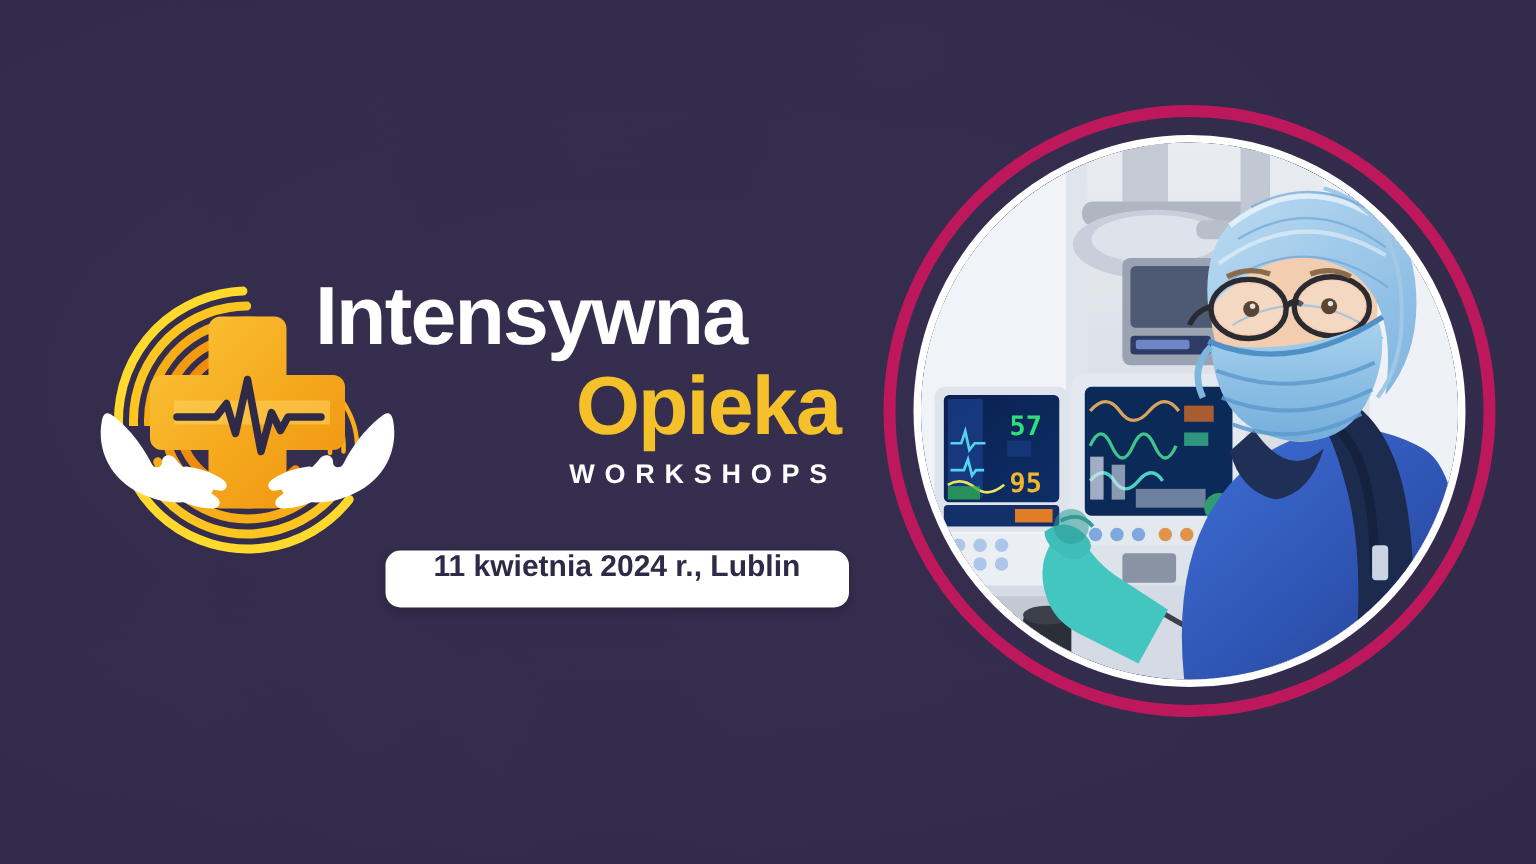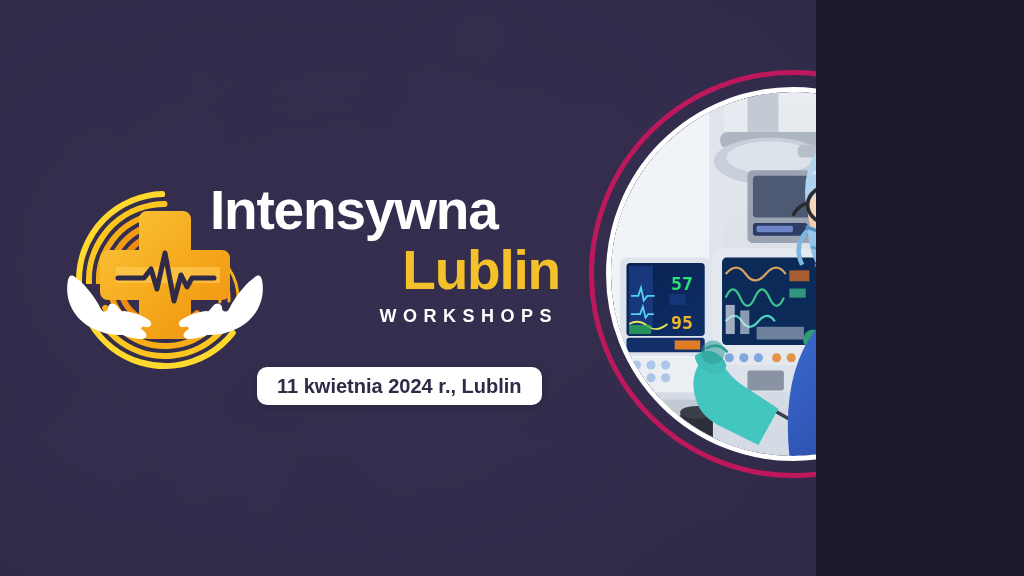--- a/index.html
+++ b/index.html
@@ -2,21 +2,21 @@
 <html><head>
 <meta charset="utf-8">
 <style>
   html, body {
     margin: 0;
     padding: 0;
     background: #1d1a2e;
   }
   #banner {
     position: relative;
-    width: 816px;
+    width: 1024px;
     height: 576px;
     overflow: hidden;
     background: #a21caf;
     font-family: "Liberation Sans", sans-serif;
     user-select: none;
   }
 
   
   .bg-layer {
     position: absolute;
@@ -116,43 +116,43 @@
     padding-right: 2px;
   }
 
   
   .date-badge {
     position: absolute;
     left: 257px;
     top: 367px;
     height: 38px;
     display: flex;
-    align-items: center;
-    padding: 0 20px;
+    align-items: flex-start;
+    padding: 0 32px;
     background: #ffffff;
     border-radius: 10px;
     box-shadow: 0 2px 6px rgba(0,0,0,0.18);
   }
   .date-badge span {
     font-size: 20px;
     font-weight: bold;
     color: #2e2a47;
     letter-spacing: 0px;
     white-space: nowrap;
   }
 
   
   .medallion {
     position: absolute;
     left: 589px;
     top: 70px;
     width: 408px;
     height: 408px;
     border-radius: 50%;
-    border: 5px solid #be185d;
+    border: 8px solid #be185d;
     box-sizing: border-box;
   }
   .medallion-inner {
     position: absolute;
     inset: 12px;
     border-radius: 50%;
     border: 5px solid #ffffff;
     box-sizing: border-box;
     overflow: hidden;
   }
@@ -260,21 +260,21 @@
                  c9 -3 17 -8 22 -15 c3 -4 9 -3 9 2 c0 4 5 5 7 1
                  c8 -16 19 -27 26 -32 c4 -3 6 -1 7 3 z"></path>
         <path d="M150 152 c-10 2 -20 6 -27 12 c-3 3 -1 7 3 7 c9 0 19 -3 27 -8 c5 -3 3 -12 -3 -11 z"></path>
         <path d="M144 143 c-9 1 -18 4 -25 9 c-4 3 -2 8 3 7 c8 -1 17 -4 24 -8 c4 -3 2 -8 -2 -8 z"></path>
       </g>
     </svg>
   </div>
 
   <div class="headline">
     <div class="line-1">Intensywna</div>
-    <div class="line-2">Lublin</div>
+    <div class="line-2">Opieka</div>
     <div class="line-3">WORKSHOPS</div>
   </div>
 
   <div class="date-badge">
     <span>11 kwietnia 2024 r., Lublin</span>
   </div>
 
   <div class="medallion">
     <div class="medallion-inner">
       <div class="photo">

